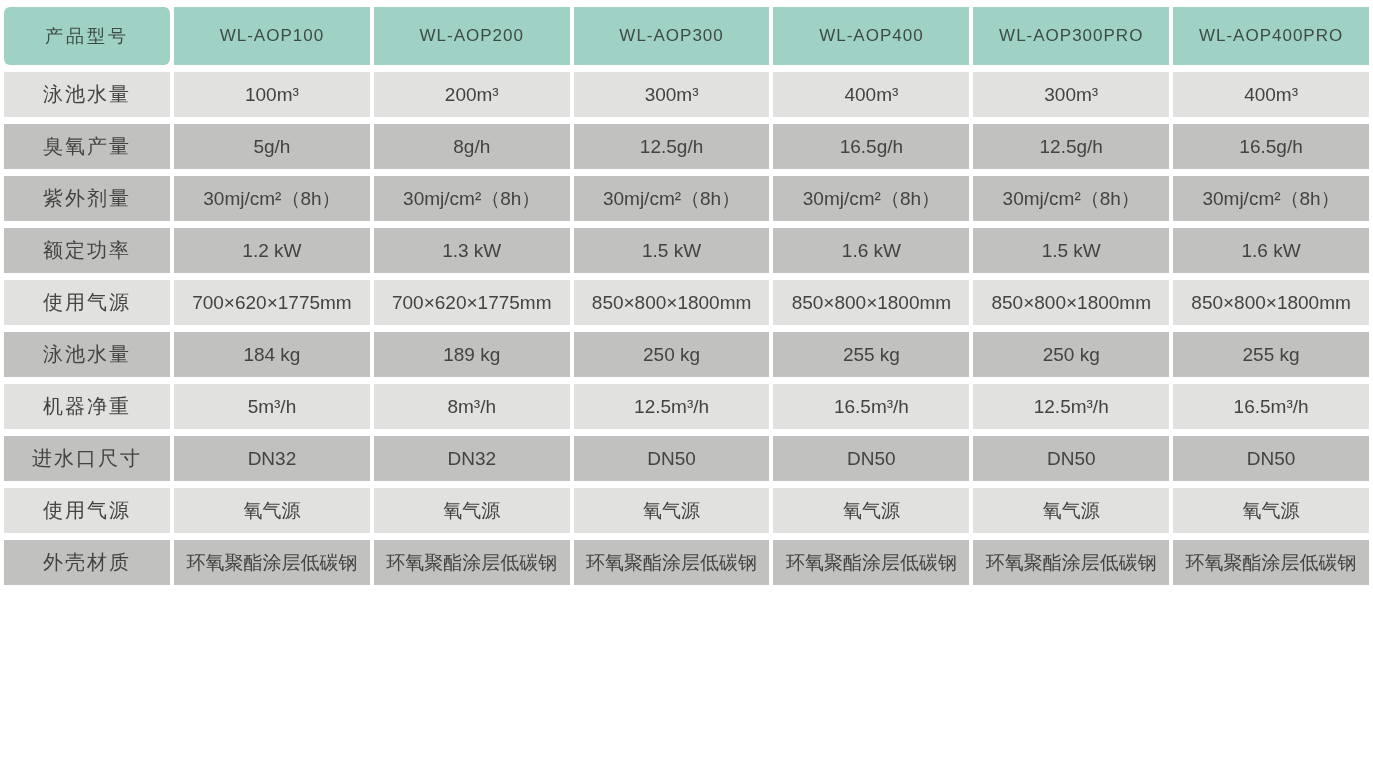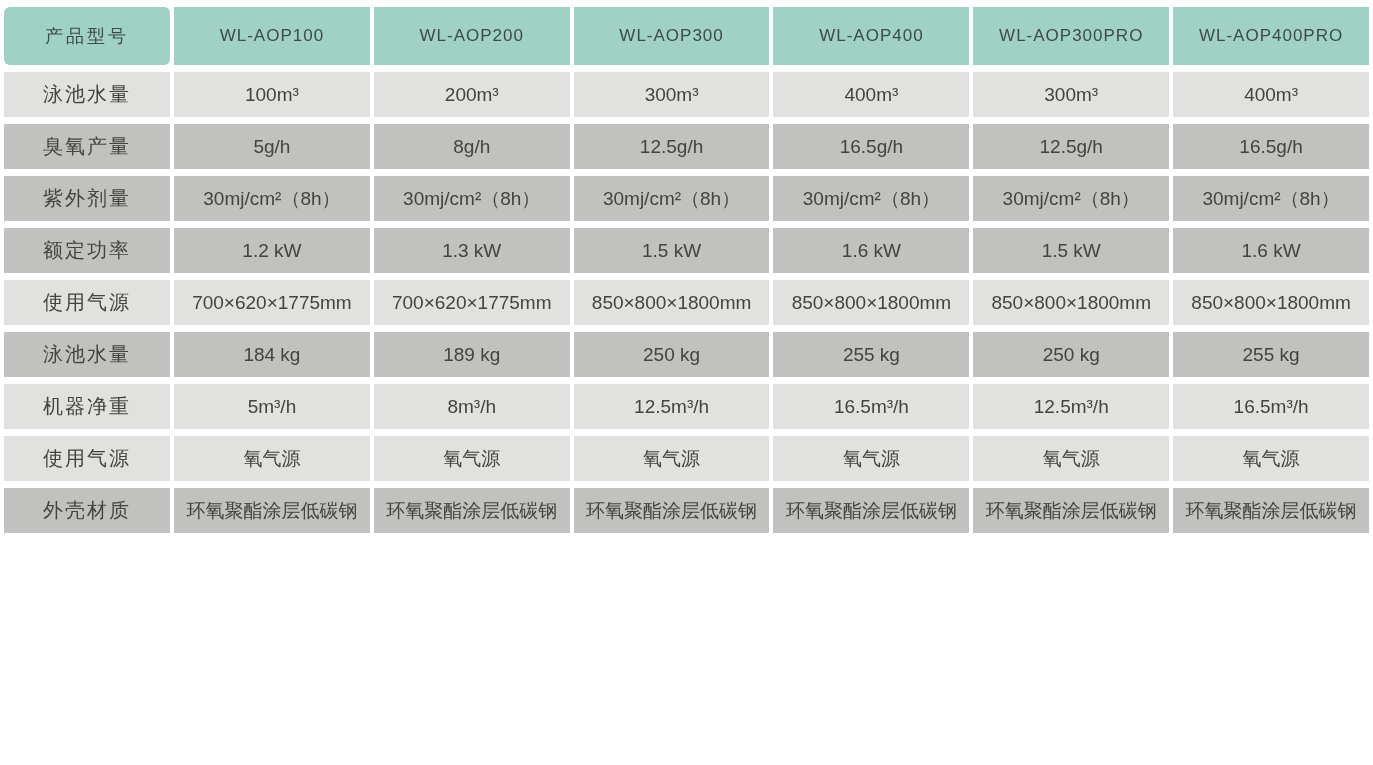--- a/index.html
+++ b/index.html
@@ -131,20 +131,29 @@
       </tr>
       <tr class="light">
         <th>机器净重</th>
         <td>5m³/h</td>
         <td>8m³/h</td>
         <td>12.5m³/h</td>
         <td>16.5m³/h</td>
         <td>12.5m³/h</td>
         <td>16.5m³/h</td>
       </tr>
+      <tr class="dark">
+        <th>进水口尺寸</th>
+        <td>DN32</td>
+        <td>DN32</td>
+        <td>DN50</td>
+        <td>DN50</td>
+        <td>DN50</td>
+        <td>DN50</td>
+      </tr>
       <tr class="light">
         <th>使用气源</th>
         <td>氧气源</td>
         <td>氧气源</td>
         <td>氧气源</td>
         <td>氧气源</td>
         <td>氧气源</td>
         <td>氧气源</td>
       </tr>
       <tr class="dark">

